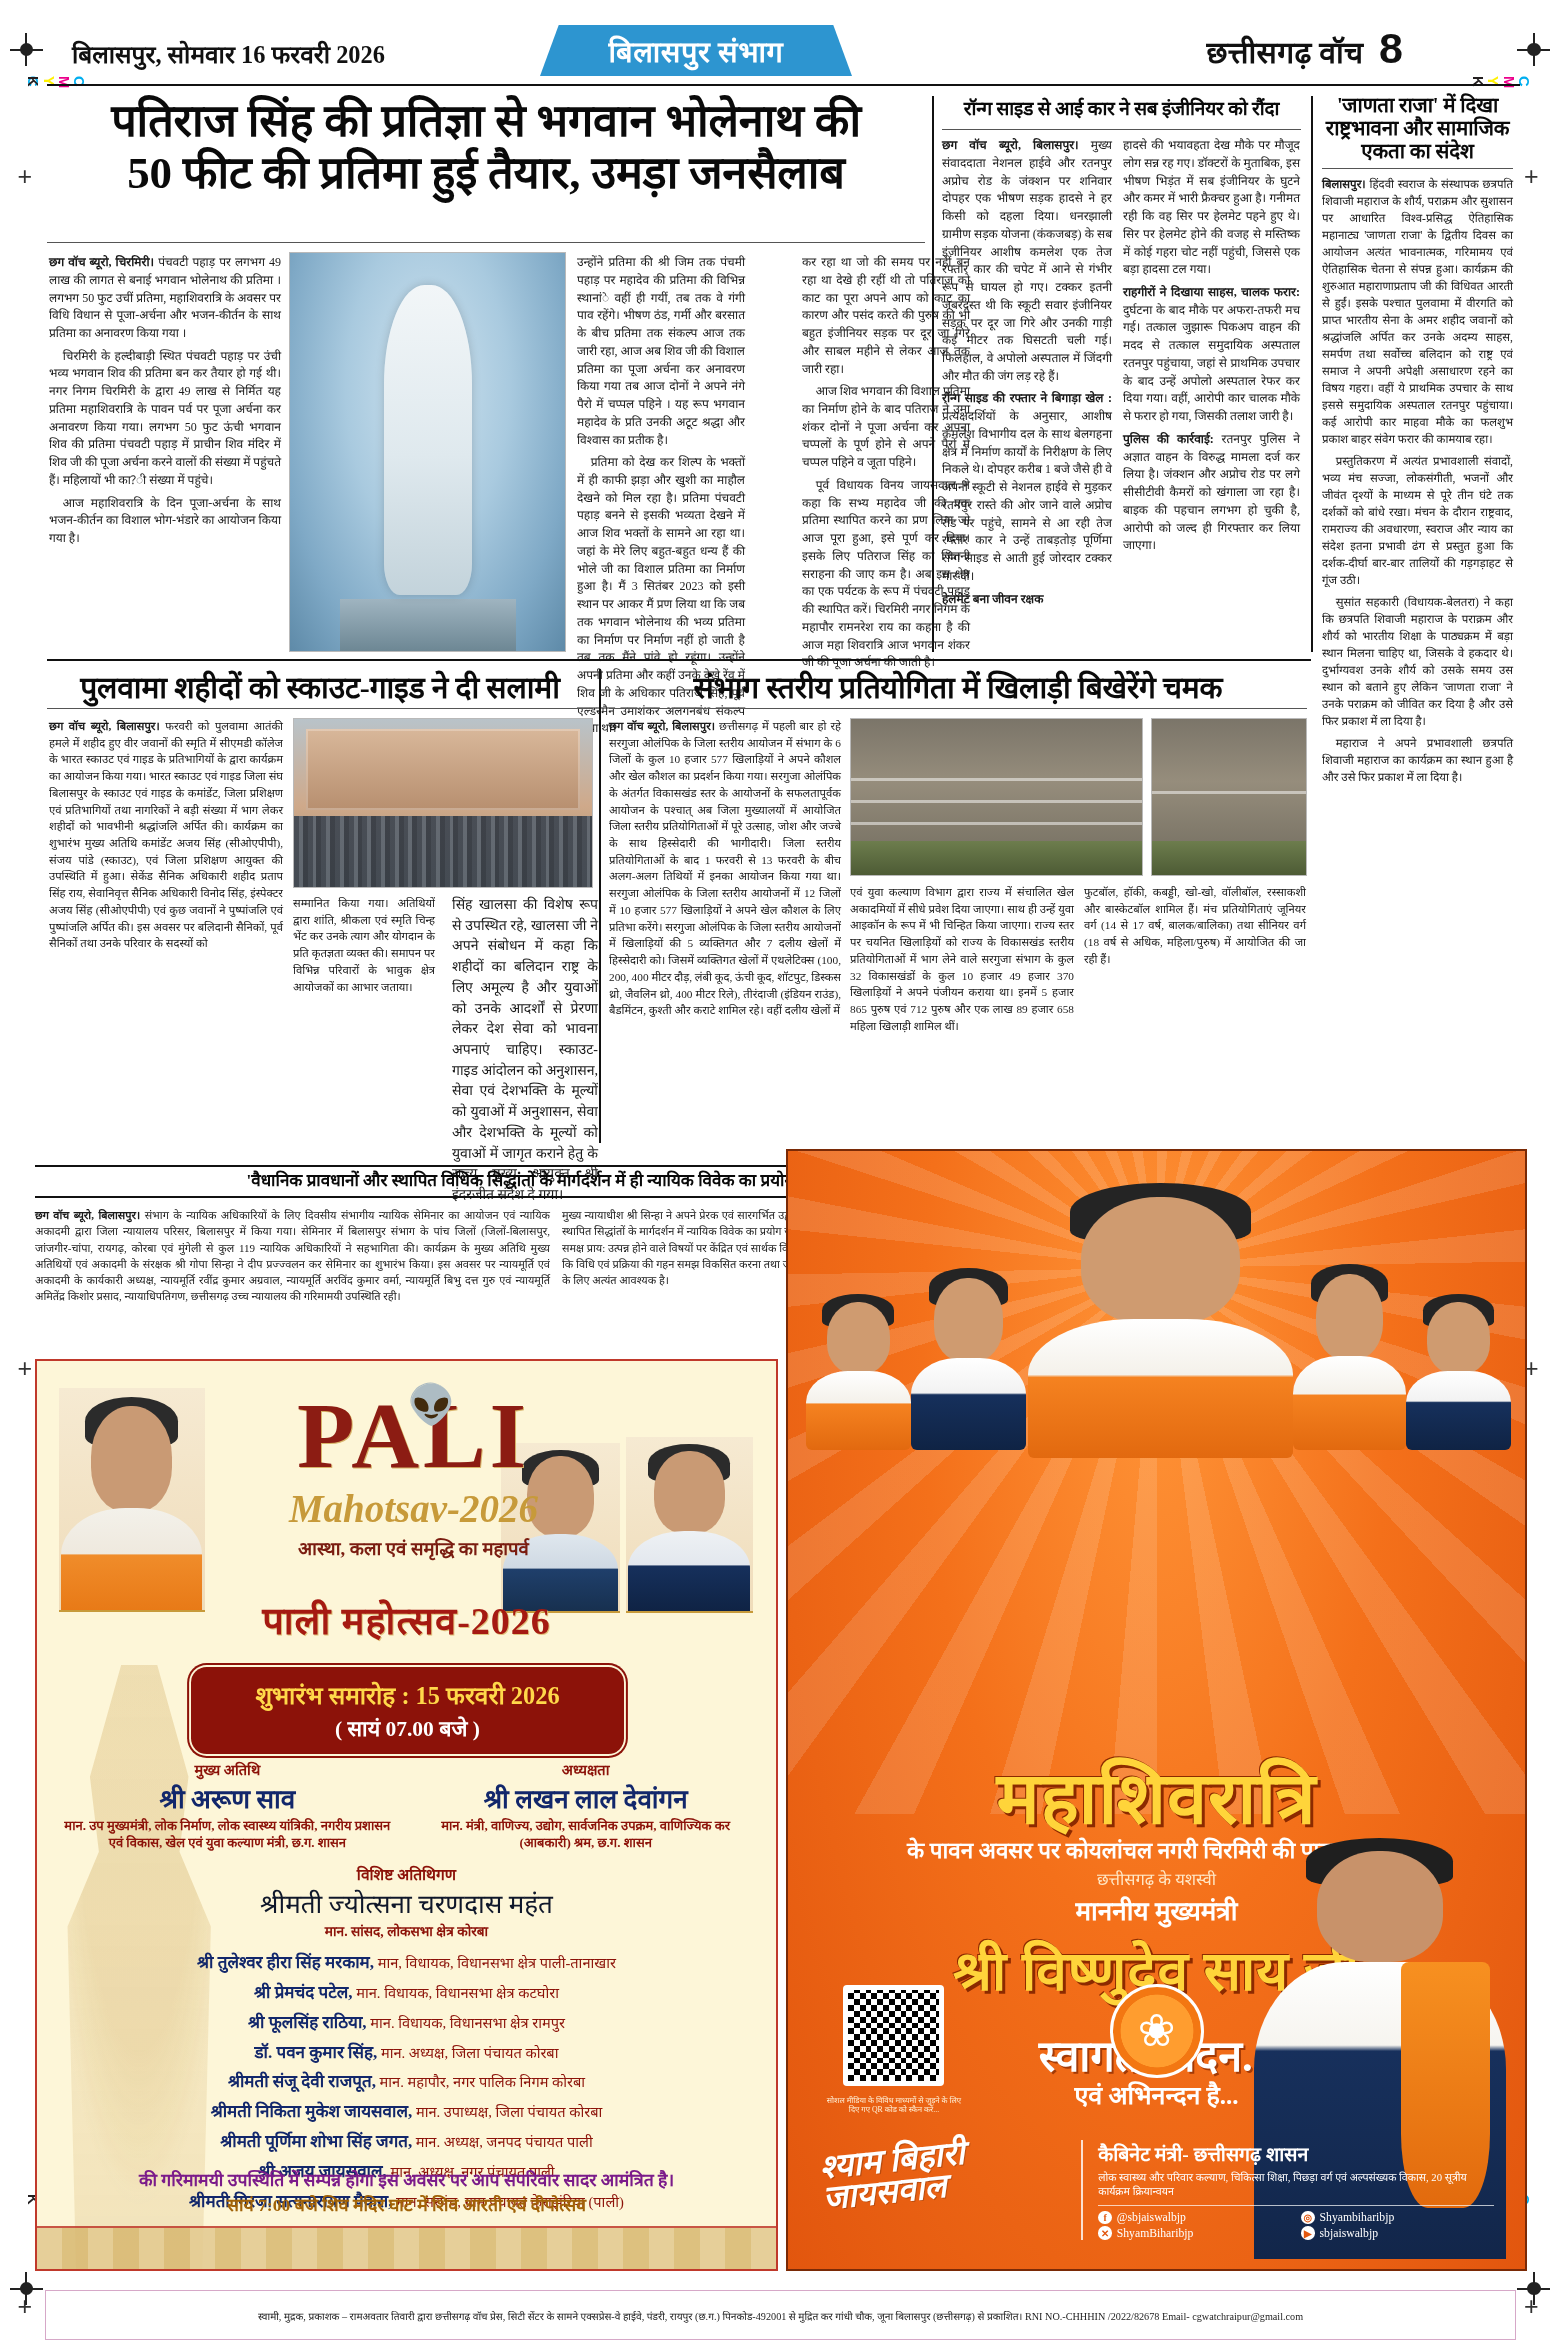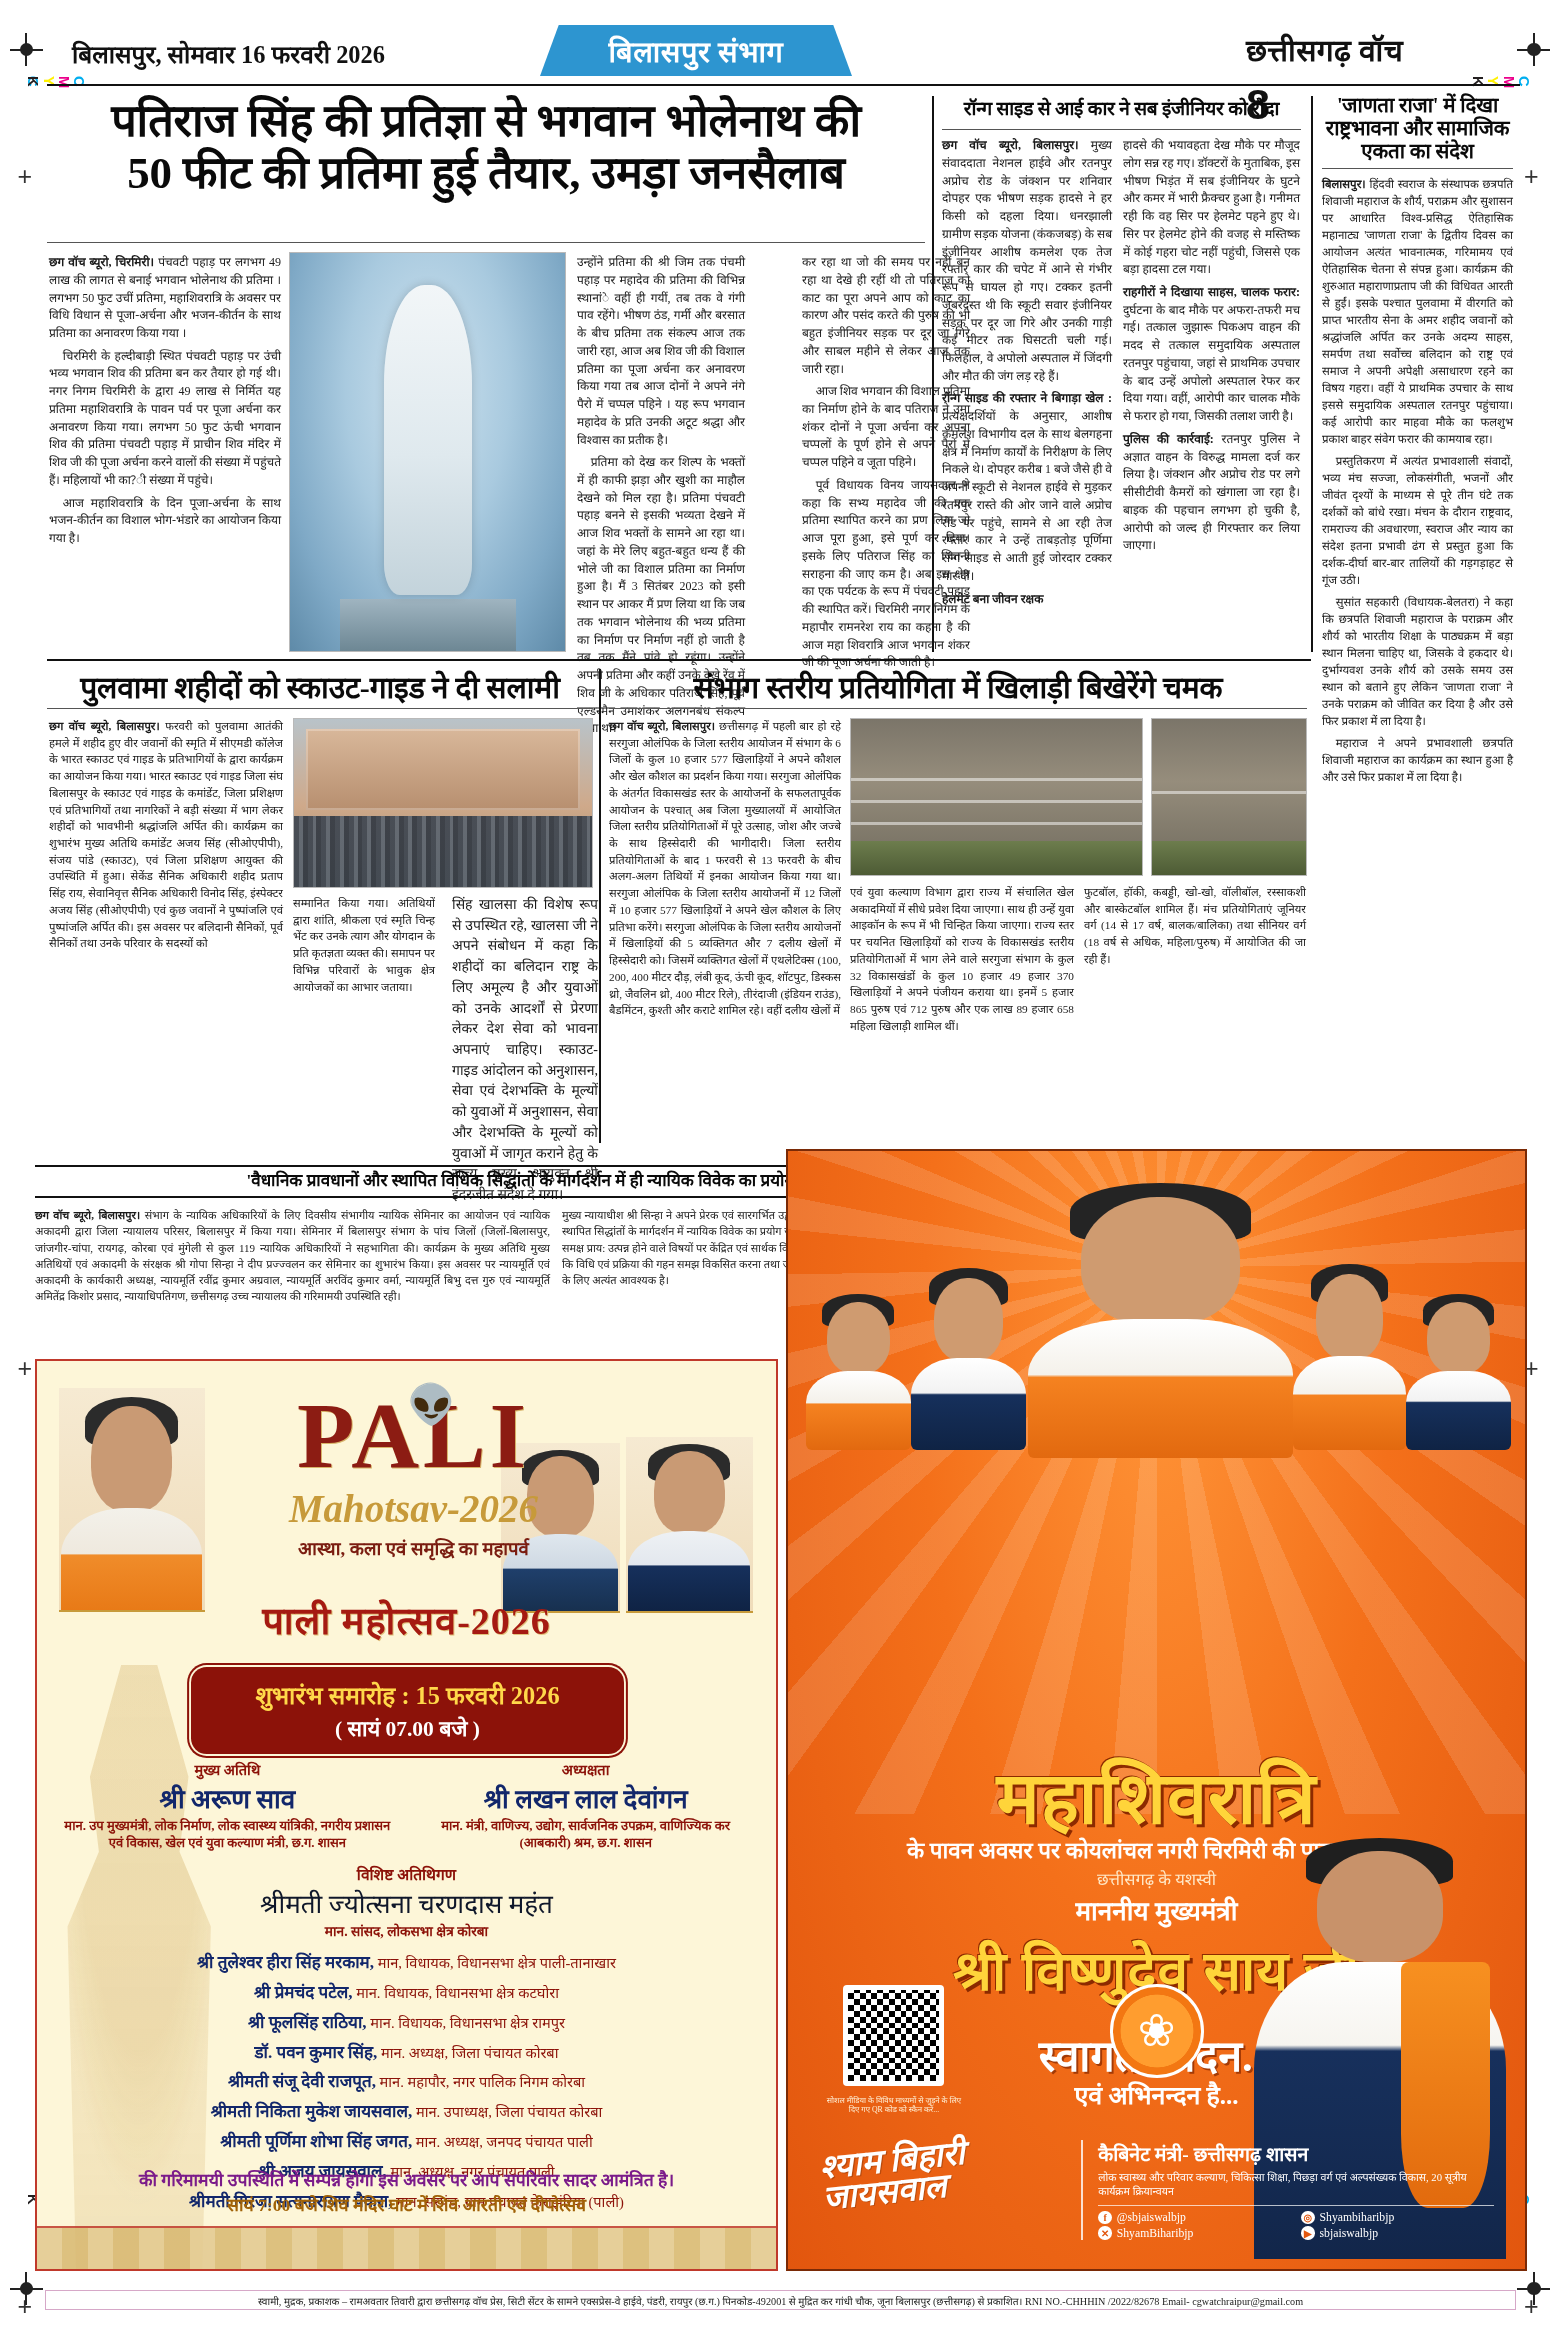--- a/index.html
+++ b/index.html
@@ -41,21 +41,21 @@
   }
   .edition-tab {
     position: absolute; left: 493px; top: 0px; width: 312px; height: 51px;
     background: #2d95d0; color: #fff;
     clip-path: polygon(6% 0%, 94% 0%, 100% 100%, 0% 100%);
     display: flex; align-items: center; justify-content: center;
   }
   .edition-tab span { font-size: 29px; font-weight: bold; letter-spacing: 0.5px; }
   .brand {
     position: absolute; right: 117px; top: 3.9px;
-    display: flex; align-items: baseline; gap: 15.6px; flex-direction: column;
+    display: flex; align-items: baseline; gap: 15.6px;
   }
   .brand .bname { font-size: 30px; font-weight: bold; letter-spacing: 0.3px; }
   .brand .bpage { font-family: "Liberation Sans", sans-serif; font-size: 43px; font-weight: bold; line-height: .9; }
 
   
   .hl {
     font-weight: bold; color: #0a0a0a; line-height: 1.12;
     text-align: center; letter-spacing: -0.2px;
   }
   .body-col {
@@ -280,21 +280,21 @@
   .sponsor .info .t2 { font-size: 10.7px; line-height: 1.35; margin-top: 2.9px; }
   .sponsor .handles { margin-top: 5.9px; border-top: 1px solid rgba(255,255,255,.7); padding-top: 4.9px;
     display: grid; grid-template-columns: 1fr 1fr; gap: 2px 9.8px; font-size: 11.7px; }
   .sponsor .handles .h { display: flex; align-items: center; gap: 4.9px; }
   .sponsor .handles .ic { width: 13.7px; height: 13.7px; border-radius: 50%;
     background: #fff; color: #e2560e; font-size: 9.8px; font-weight: bold;
     display: flex; align-items: center; justify-content: center; }
 
   
   .imprint {
-    position: absolute; left: 45px; top: 2290px; width: 1471px; padding: 0 0;
+    position: absolute; left: 45px; top: 2290px; width: 1471px; padding: 15px 0;
     border: 1px solid #d6a8c8; text-align: center;
   }
   .imprint span { font-size: 10.2px; color: #222; }
 </style>
 </head>
 <body>
 
 <div class="page">
 
   <div class="regmark" style="left:9.8px; top:33px;">

